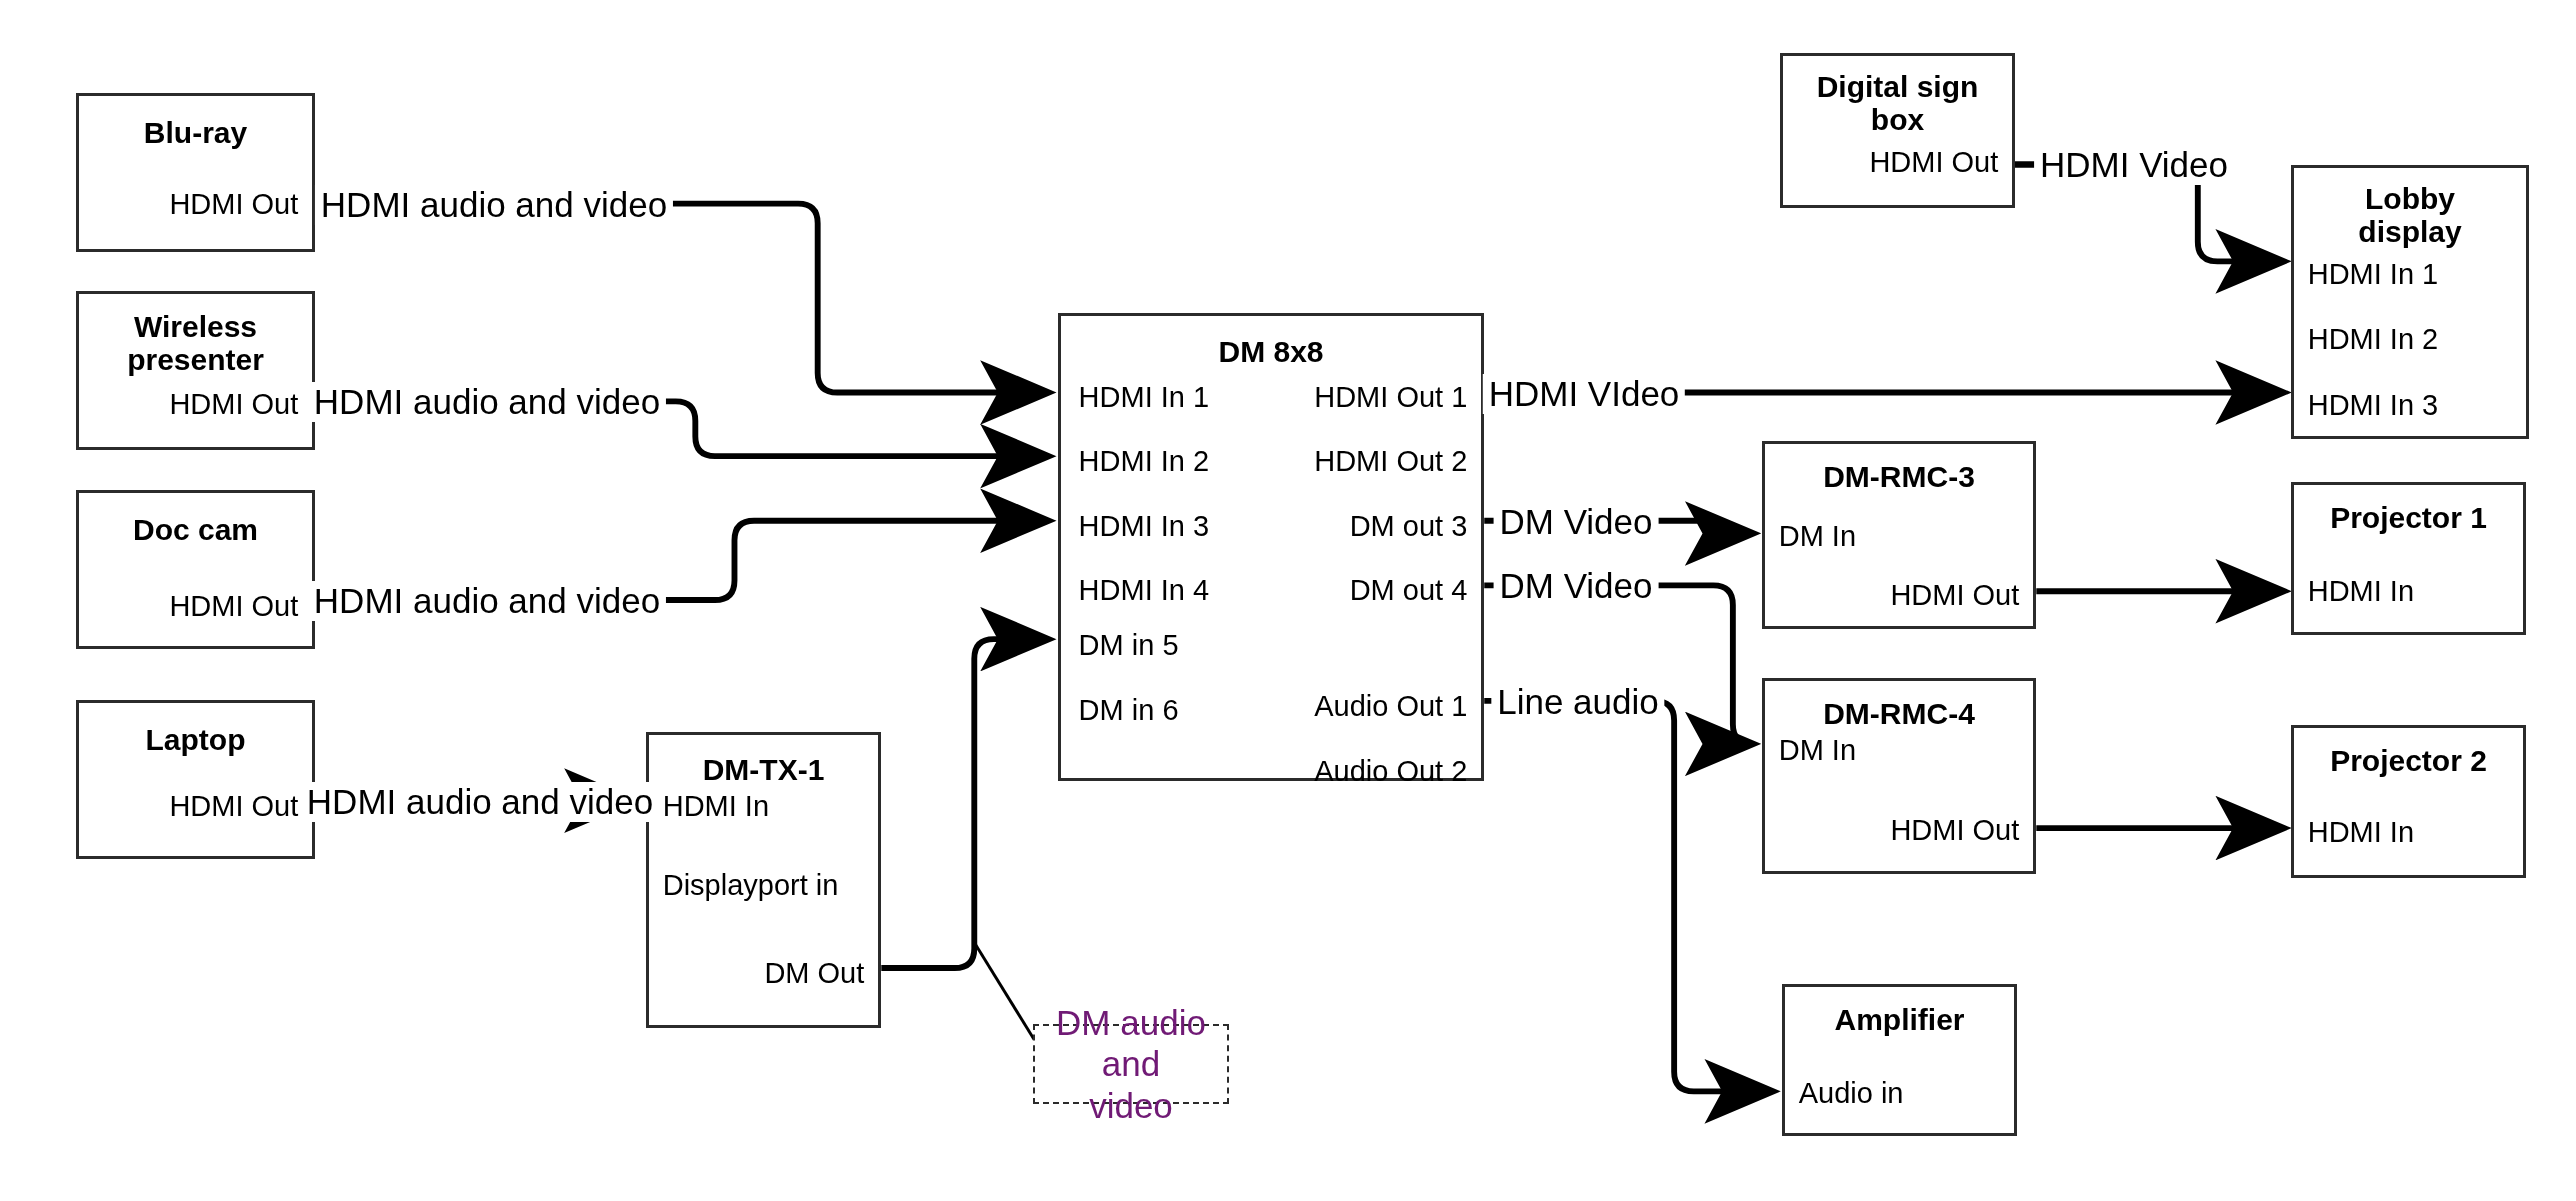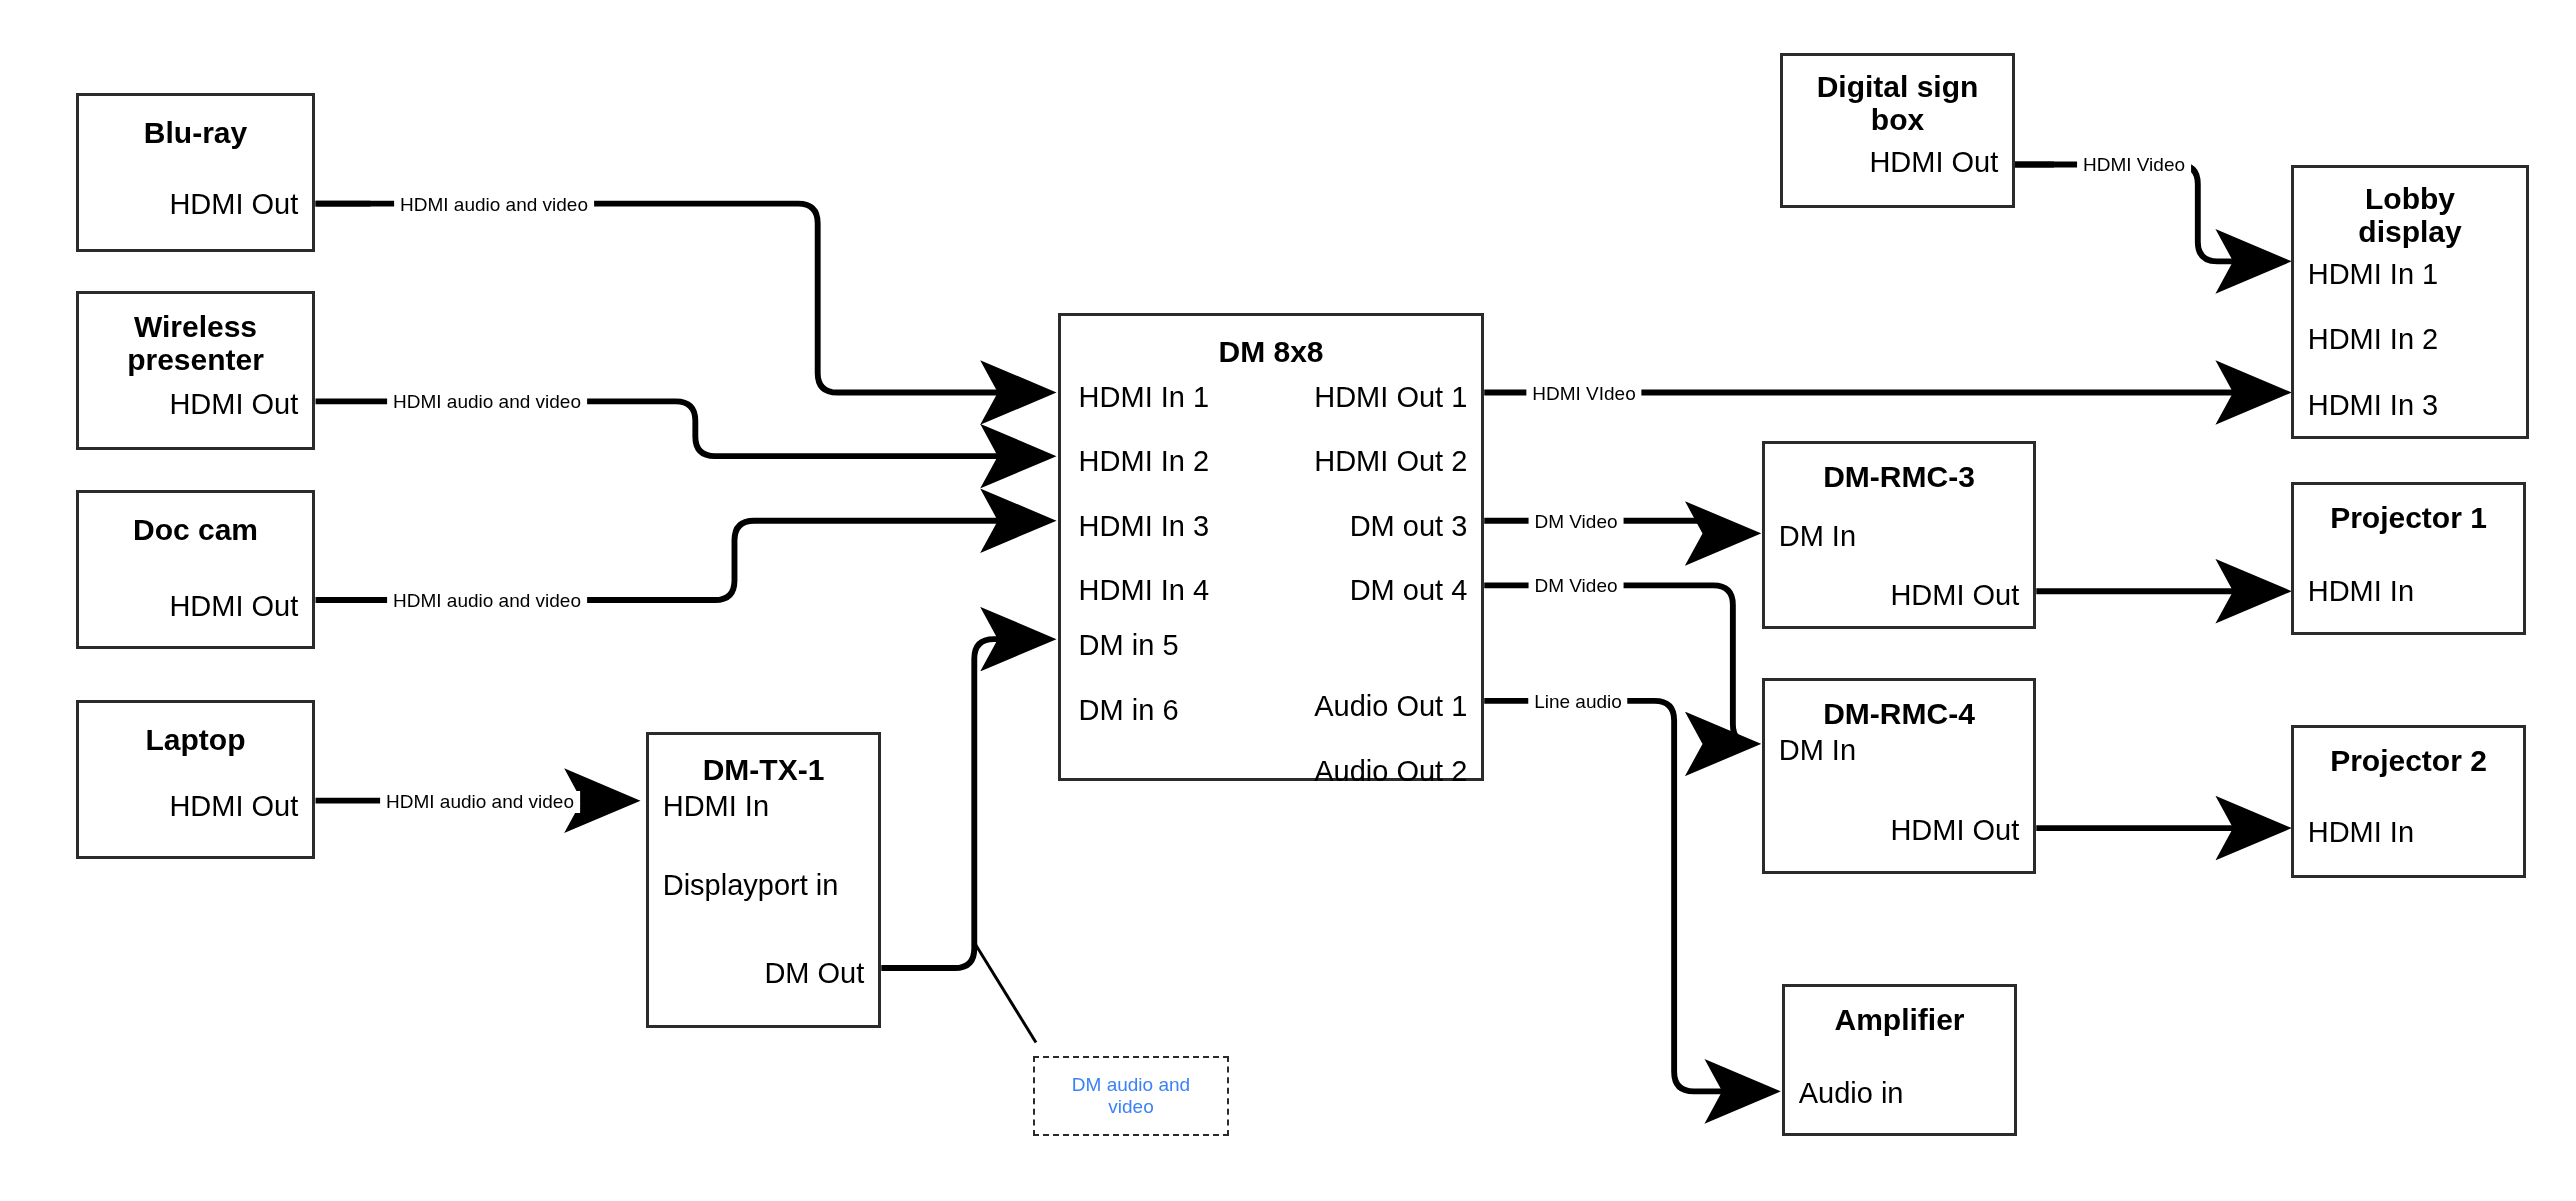--- a/index.html
+++ b/index.html
@@ -3,26 +3,26 @@
 <meta charset="utf-8">
 <style>
   html,body{margin:0;padding:0;background:#ffffff;}
   body{font-family:"Liberation Sans",sans-serif;}
   #stage{position:relative;width:2576px;height:1201px;background:#fff;overflow:hidden;}
   .box{position:absolute;background:#fff;border:3.9px solid #2b2b2b;box-sizing:border-box;}
   .box .title{position:absolute;left:0;right:0;text-align:center;font-weight:bold;color:#000;line-height:1.12;}
   .port{position:absolute;color:#000;white-space:nowrap;}
   .port.l{text-align:left;}
   .port.r{text-align:right;}
-  .note{position:absolute;border:2.9px dashed #2b2b2b;background:#fff;box-sizing:border-box;display:flex;align-items:center;justify-content:center;text-align:center;line-height:1.18;color:#3b82f6;margin-top:32px;}
+  .note{position:absolute;border:2.9px dashed #2b2b2b;background:#fff;box-sizing:border-box;display:flex;align-items:center;justify-content:center;text-align:center;line-height:1.18;color:#701a75;}
   svg.wires{position:absolute;left:0;top:0;width:2576px;height:1201px;overflow:visible;}
   .wire{fill:none;stroke:#000;stroke-width:6;stroke-linecap:butt;stroke-linejoin:round;}
   .wire-thin{fill:none;stroke:#000;stroke-width:3;}
   .lbl{position:absolute;color:#000;white-space:nowrap;background:#fff;padding:0 5.9px;transform:translate(-50%,-50%);}
-  .f28{font-size:19px;}
+  .f28{font-size:35px;}
   .f30{font-size:29px;}
   .f31{font-size:30px;}
 </style>
 </head>
 <body>
 
 <div id="stage">
 
   <svg class="wires" viewBox="0 0 2631 1227">
     <defs>

